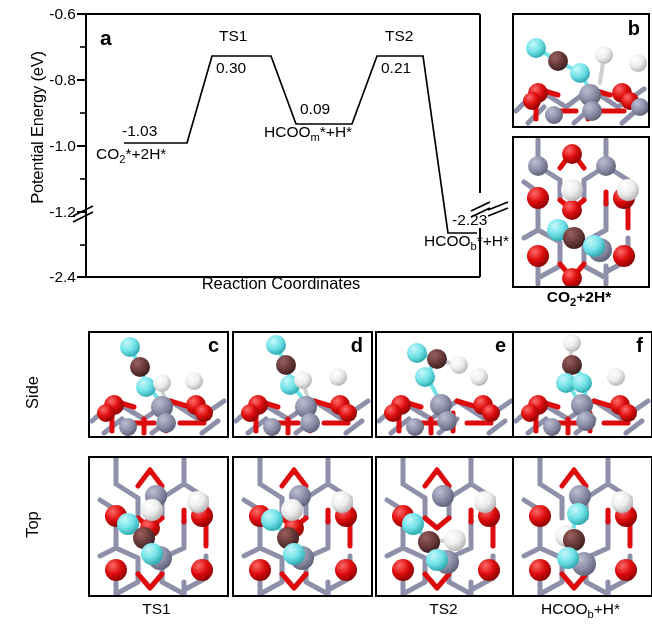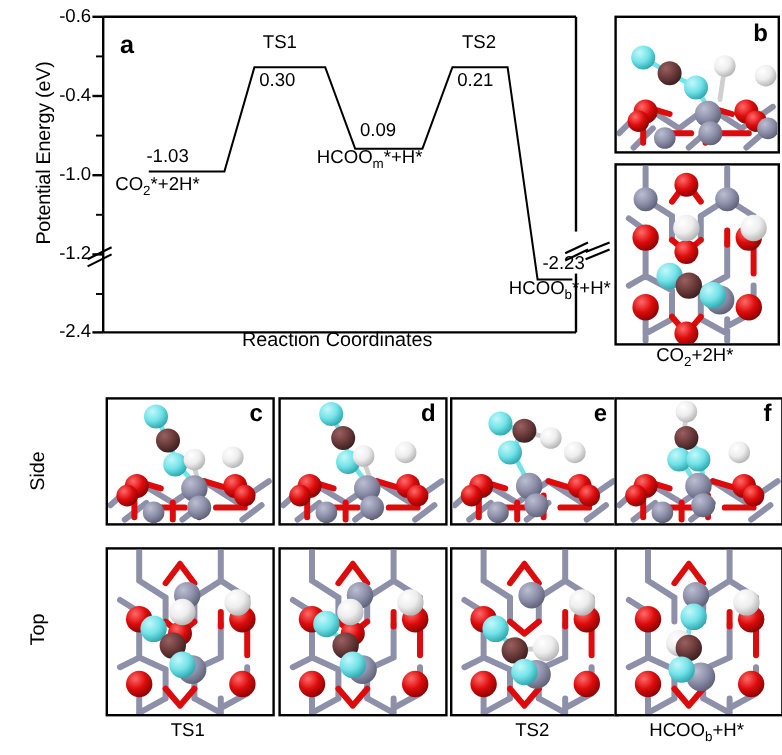--- a/index.html
+++ b/index.html
@@ -44,21 +44,21 @@
 <body>
 
 <div class="fig">
 
   <div id="panel-a">
 
     <div id="ylabel">Potential Energy (eV)</div>
 
     <div id="yticks">
       <span class="ytick" style="top:14px;">-0.6</span>
-      <span class="ytick" style="top:80px;">-0.4</span>
+      <span class="ytick" style="top:80px;">-0.8</span>
       <span class="ytick" style="top:146px;">-1.0</span>
       <span class="ytick" style="top:212px;">-1.2</span>
       <span class="ytick" style="top:277px;">-2.4</span>
     </div>
 
     <svg class="plot" width="500" height="315">
 
       <path class="axisline" d="M86,14 L86,277"></path>
       <path class="axisline" d="M86,14 L480,14"></path>
       <path class="axisline" d="M86,277 L480,277"></path>
@@ -229,21 +229,21 @@
     </svg>
   </div>
 
   <div class="breakmark" style="left:486px;top:196px;width:26px;height:30px;">
     <svg width="26" height="30">
       <line x1="2" y1="14" x2="22" y2="6" stroke="#000" stroke-width="1.8"></line>
       <line x1="2" y1="20" x2="22" y2="12" stroke="#000" stroke-width="1.8"></line>
     </svg>
   </div>
 
-  <div class="cap" style="left:512px;top:288px;width:134px;">
+  <div class="cap" style="left:512px;top:288px;width:134px;font-weight:bold;">
     CO<sub>2</sub>+2H*
   </div>
 
   <div class="rowlab" style="left:-3px;top:383px;width:70px;">Side</div>
   <div class="rowlab" style="left:-3px;top:515px;width:70px;">Top</div>
 
   <div class="mol" style="left:88px;top:331px;width:137px;height:103px;">
     <svg width="137" height="103" viewBox="0 0 137 103">
       <g stroke-linecap="round">
         <g stroke="#8d90a8" stroke-width="5">

